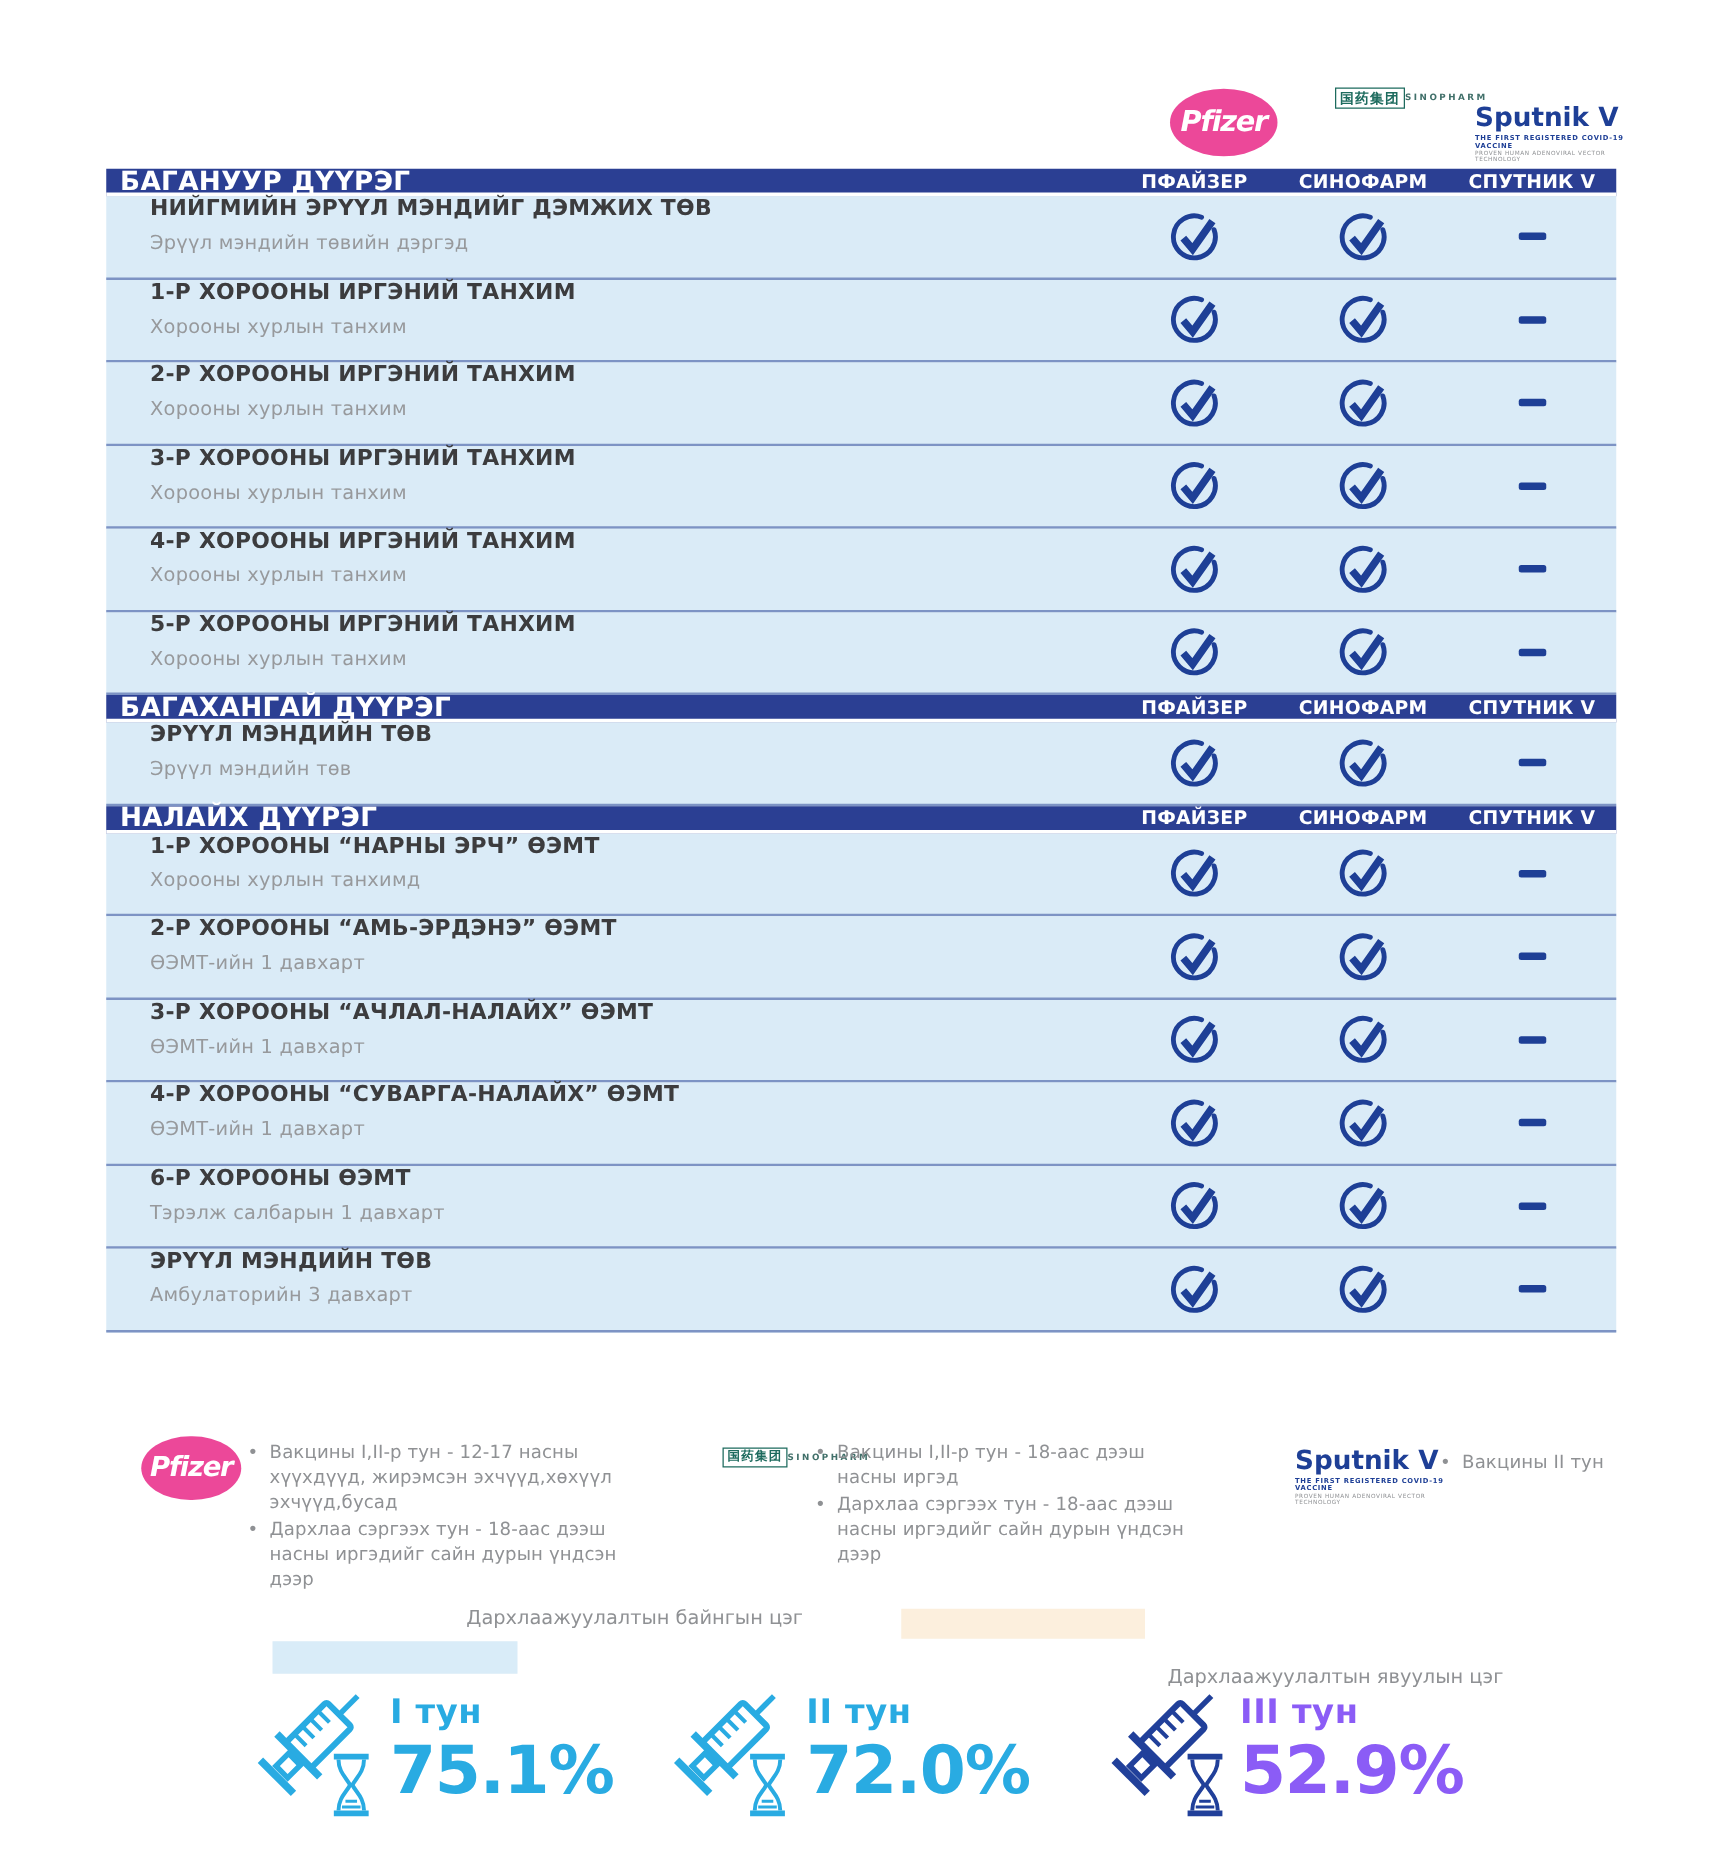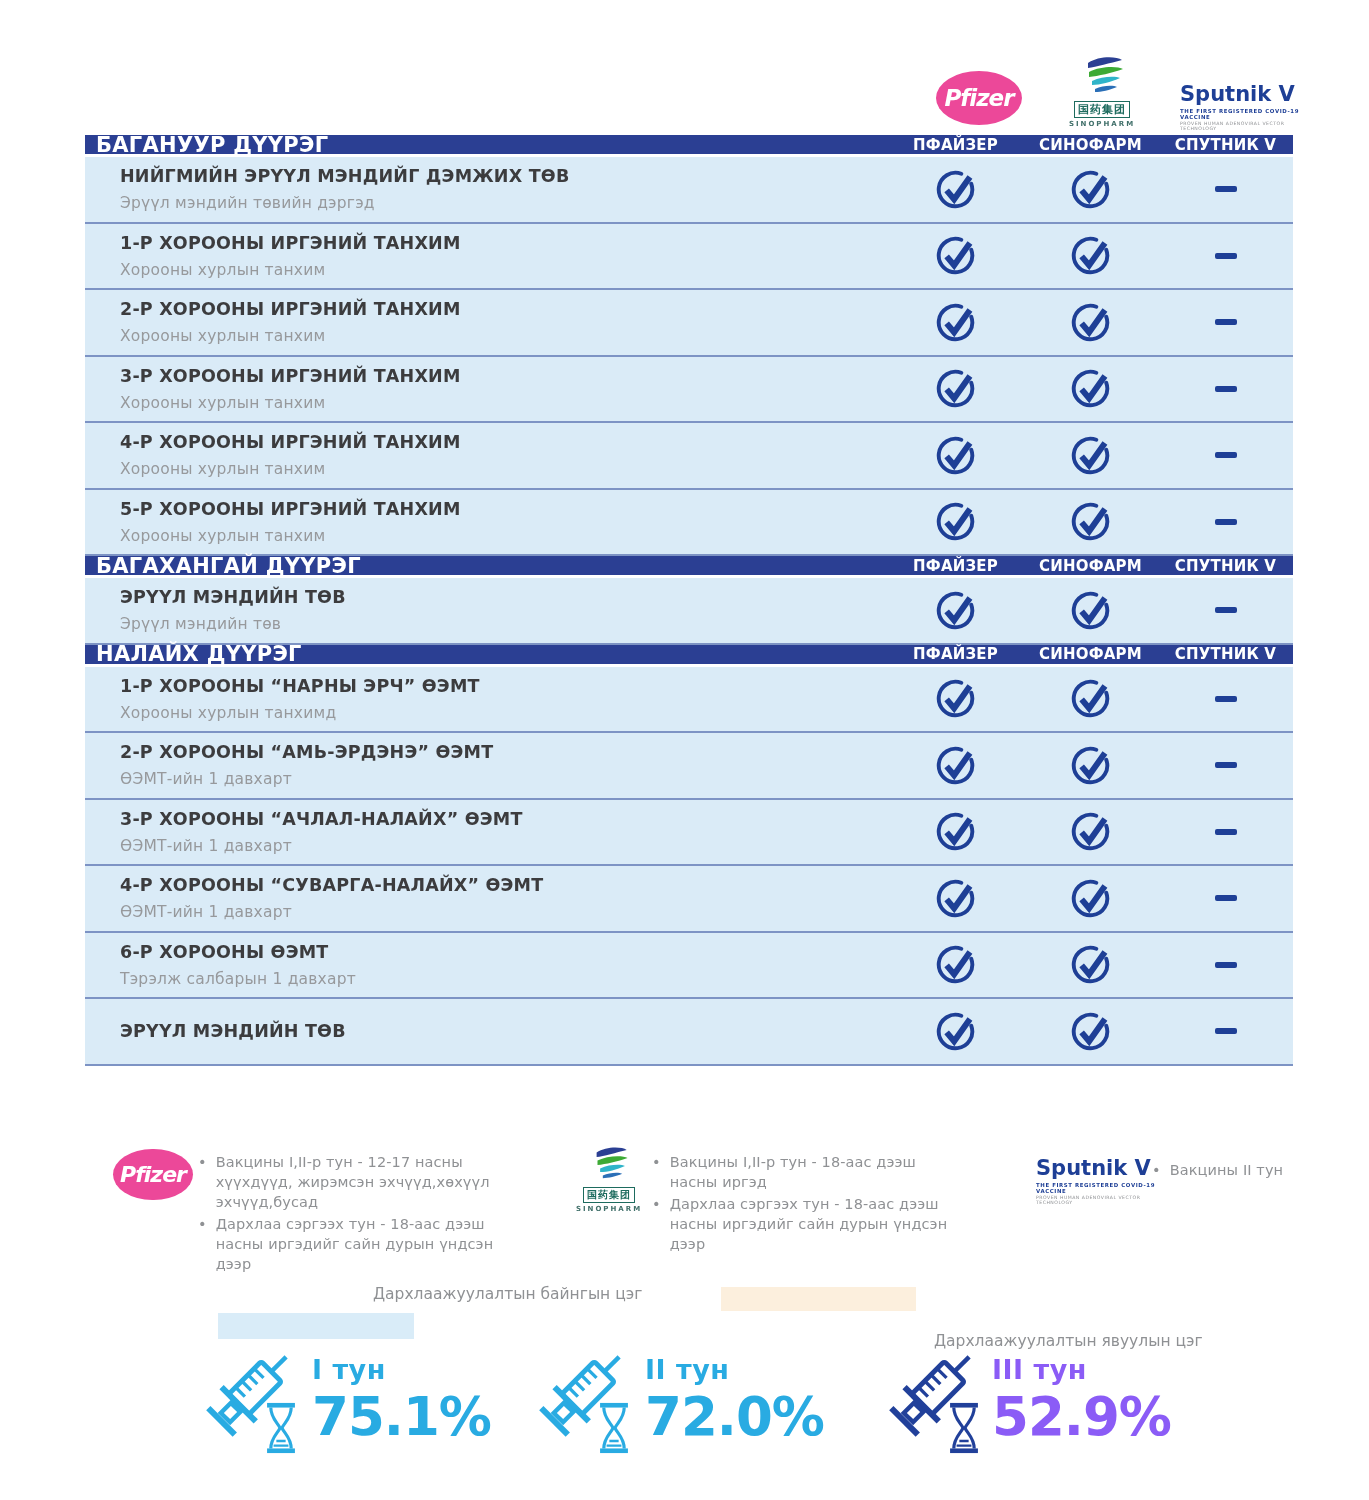--- a/index.html
+++ b/index.html
@@ -5,38 +5,38 @@
   html,body{margin:0;padding:0;background:#fff;}
   .page{position:relative;width:1369px;height:1500px;background:#ffffff;overflow:hidden;
         font-family:"DejaVu Sans",sans-serif;}
 
   
   .toplogo{position:absolute;}
   .pfizer-oval{display:flex;align-items:center;justify-content:center;
       border-radius:50%/50%;background:#ec4899;color:#fff;
       font-style:italic;font-weight:bold;}
   .pfz-big{width:86px;height:54px;border-radius:43px/27px;font-size:23px;letter-spacing:-1px;}
-  .sino{display:flex;flex-direction:column;align-items:center;}
+  .sino{display:flex;flex-direction:row;align-items:center;}
   .sino-box{border:1.5px solid #1d6b5e;color:#1d6b5e;font-weight:bold;font-size:11px;
       line-height:1;padding:2px 3px;margin-top:2px;letter-spacing:1px;white-space:nowrap;}
   .sino-en{font-size:7px;letter-spacing:2px;color:#41706a;margin-top:2px;font-weight:bold;}
   .sputnik{color:#1e3f96;}
   .sputnik .spk-name{font-size:21px;font-weight:bold;letter-spacing:0px;line-height:1;}
   .sputnik .spk-sub1{font-size:5.4px;letter-spacing:.6px;margin-top:3px;font-weight:bold;}
   .sputnik .spk-sub2{font-size:4.6px;letter-spacing:.5px;margin-top:1px;color:#8f9194;}
 
   
   .table{position:absolute;left:85px;top:135px;width:1208px;}
   .section-header{height:22px;background:#2b3f93;display:flex;align-items:center;
       border-bottom:3px solid #ffffff;box-sizing:border-box;}
   .section-title{flex:1;color:#fff;font-weight:bold;font-size:21px;letter-spacing:.3px;
       padding-left:11px;white-space:nowrap;}
   .col-label{width:135px;text-align:center;color:#fff;font-weight:bold;font-size:15px;
       letter-spacing:.2px;white-space:nowrap;}
-  .row{height:66.5px;background:#daebf7;display:flex;align-items:center;
+  .row{height:66.5px;background:#daebf7;display:flex;
       border-bottom:2px solid #7d93c4;box-sizing:border-box;}
   .row-info{flex:1;padding-left:35px;min-width:0;}
   .row-name{font-size:17.5px;font-weight:bold;color:#3c3c3e;letter-spacing:.2px;white-space:nowrap;}
   .row-loc{font-size:15.5px;color:#97999c;margin-top:8px;letter-spacing:.2px;white-space:nowrap;}
   .cell{width:135px;display:flex;justify-content:center;align-items:center;}
   .cell svg{width:41px;height:41px;display:block;}
   .dash{width:22px;height:6px;background:#1e3f96;border-radius:2px;}
 
   
   .legend-text{position:absolute;font-size:14.5px;color:#8f9194;line-height:1.38;letter-spacing:.1px;}
@@ -346,20 +346,21 @@
             <path d="M12.5 23 L20.5 32.5 L37.5 8.5" fill="none" stroke="#1e3f96" stroke-width="6.4"></path>
           </svg>
         </div>
         <div class="cell">
           <div class="dash"></div>
         </div>
       </div>
       <div class="row">
         <div class="row-info">
           <div class="row-name">ЭРҮҮЛ МЭНДИЙН ТӨВ</div>
+          <div class="row-loc">Амбулаторийн 3 давхарт</div>
         </div>
         <div class="cell">
           <svg viewBox="0 0 44 44">
             <path d="M28.2 5.1 A18 18 0 1 0 38.9 15.8" fill="none" stroke="#1e3f96" stroke-width="4.2" stroke-linecap="round"></path>
             <path d="M12.5 23 L20.5 32.5 L37.5 8.5" fill="none" stroke="#1e3f96" stroke-width="6.4"></path>
           </svg>
         </div>
         <div class="cell">
           <svg viewBox="0 0 44 44">
             <path d="M28.2 5.1 A18 18 0 1 0 38.9 15.8" fill="none" stroke="#1e3f96" stroke-width="4.2" stroke-linecap="round"></path>

